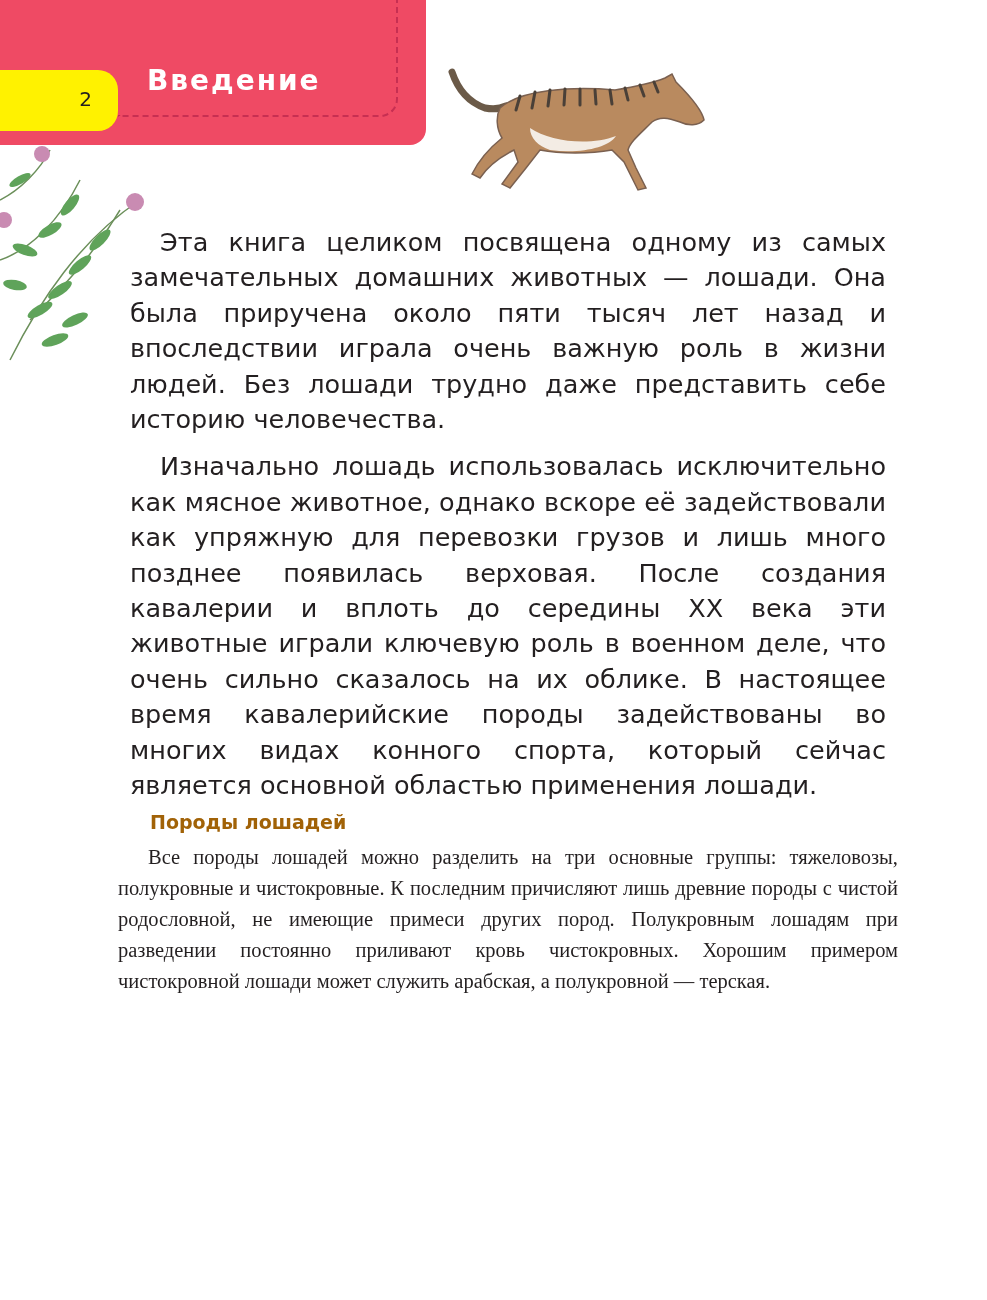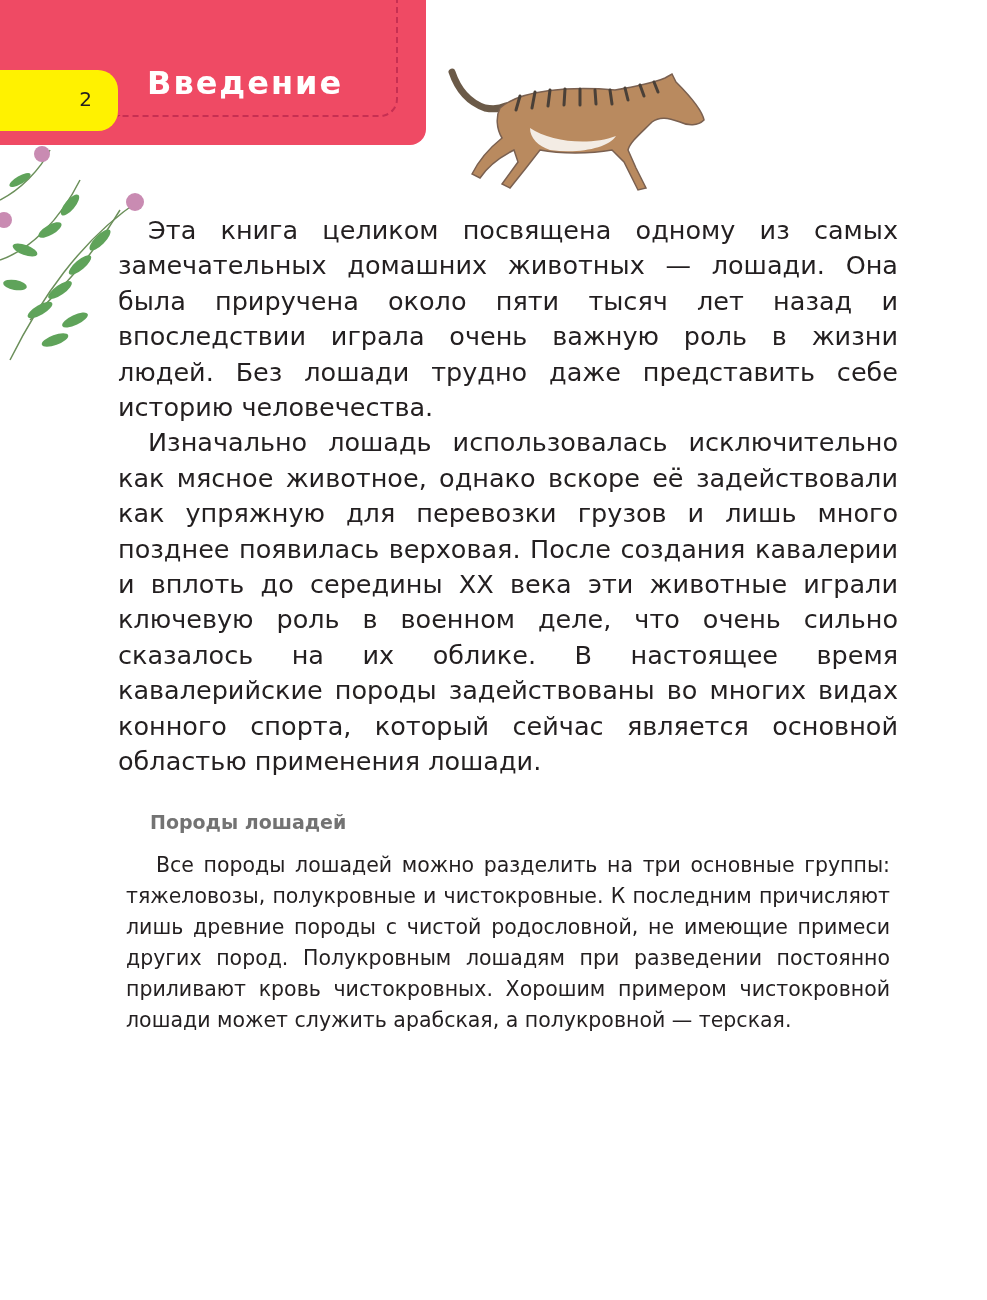--- a/index.html
+++ b/index.html
@@ -18,42 +18,42 @@
   }
   .page-tab {
     position: absolute; left: 0; top: 70px; width: 118px; height: 61px;
     background: #fff200; border-top-right-radius: 20px; border-bottom-right-radius: 20px;
   }
   .page-number {
     position: absolute; right: 26px; top: 17px; font-size: 20px; color: #231f20;
     font-family: "DejaVu Sans", sans-serif;
   }
   .chapter-title {
-    position: absolute; left: 147px; top: 64px; font-size: 32px; color: #ffffff;
+    position: absolute; left: 147px; top: 64px; font-size: 28px; color: #ffffff;
     font-family: "DejaVu Sans", sans-serif; font-weight: bold; letter-spacing: 2px;
   }
   .horse {
     position: absolute; left: 440px; top: 50px; width: 270px; height: 145px;
   }
   .plant {
     position: absolute; left: 0; top: 140px; width: 180px; height: 230px;
   }
   .text-main {
     position: absolute; left: 118px; top: 213px; width: 780px;
     font-size: 25.5px; line-height: 35.4px; text-align: justify; color: #231f20;
   }
-  .text-main p { margin: 0; text-indent: 30px; text-align-last: left; }
+  .text-main p { margin: 12px; text-indent: 30px; text-align-last: left; }
   .subheading {
-    position: absolute; left: 150px; top: 811px; font-size: 19px; font-weight: bold; color: #737373;
+    position: absolute; left: 150px; top: 811px; font-size: 19px; font-weight: bold; color: #a16207;
   }
   .text-secondary {
     position: absolute; left: 118px; top: 842px; width: 780px;
     font-size: 20.5px; line-height: 31.1px; text-align: justify; color: #231f20;
   }
-  .text-secondary p { margin: 8px; text-indent: 30px; text-align-last: left; }
+  .text-secondary p { margin: 0; text-indent: 30px; text-align-last: left; font-family: Liberation Serif, serif; }
 </style>
 </head>
 <body>
 
 <div class="header-block">
   <div class="header-dash"></div>
   <div class="page-tab">
     <span class="page-number">2</span>
   </div>
   <div class="chapter-title">Введение</div>

